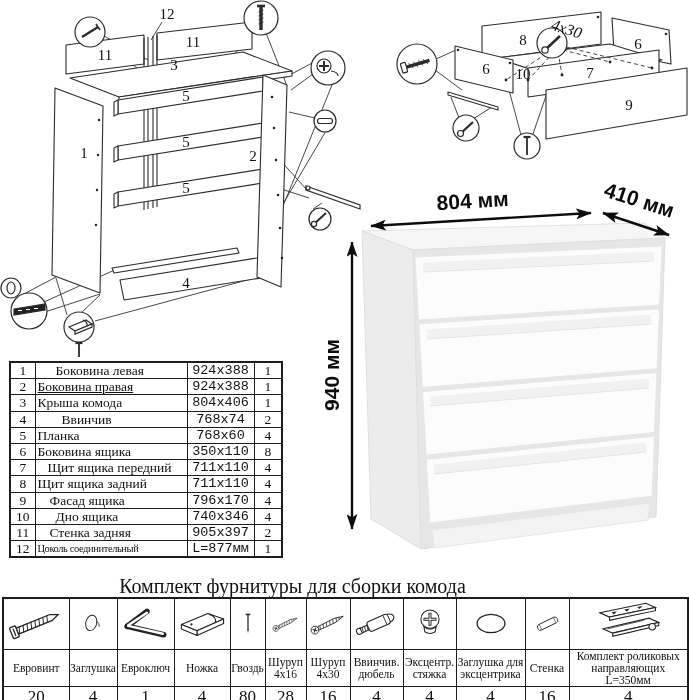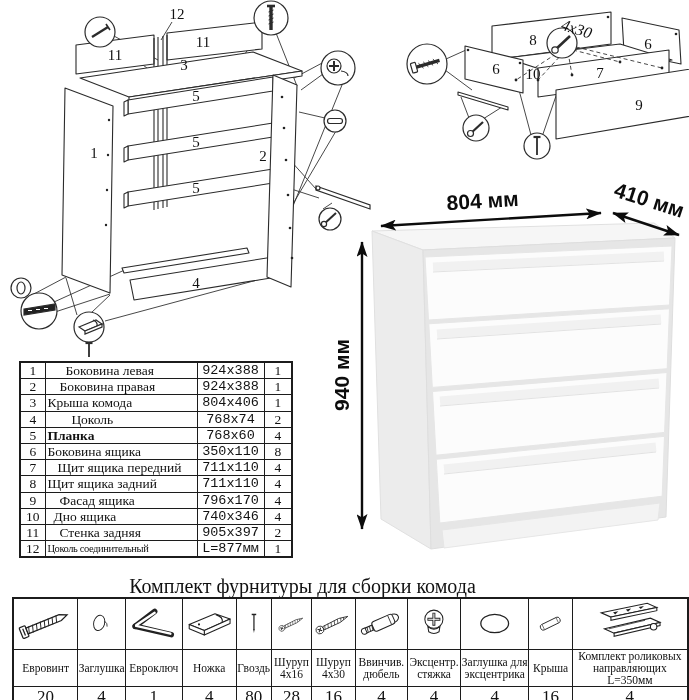--- a/index.html
+++ b/index.html
@@ -1,18 +1,18 @@
 <!DOCTYPE html>
 <html><head>
 <meta charset="utf-8">
 <style>
   * { margin:0; padding:0; box-sizing:border-box; }
   html,body { width:689px; height:700px; background:#fff; overflow:hidden; }
   body { font-family:"Liberation Serif", serif; color:#111; position:relative; }
-  .page { position:absolute; inset:0; background:#fff;margin-left:10px; }
+  .page { position:absolute; inset:0; background:#fff; }
   .scene { position:absolute; left:0; top:0; }
 
   
   .parts-table { position:absolute; left:9px; top:361px; width:272px;
     border-collapse:collapse; table-layout:fixed; border:2px solid #1c1c1c;
     font-size:13.5px; background:#fff; }
   .parts-table td { border:1px solid #1c1c1c; height:15.2px; line-height:15.2px;
     padding:0 2px; white-space:nowrap; overflow:hidden; }
   .pt-num { text-align:center; padding:0; }
   .pt-size { text-align:center;font-family:Liberation Mono, monospace; }
@@ -404,39 +404,39 @@
       </colgroup>
   <tbody>
         <tr>
           <td class="pt-num">1</td>
           <td class="pt-name" style="padding-left: 20px;">Боковина левая</td>
           <td class="pt-size">924x388</td>
           <td class="pt-qty">1</td>
         </tr>
         <tr>
           <td class="pt-num">2</td>
-          <td class="pt-name" style="padding-left: 14px;">Боковина правая</td>
+          <td class="pt-name" style="padding-left: 2px; text-decoration: underline;">Боковина правая</td>
           <td class="pt-size">924x388</td>
           <td class="pt-qty">1</td>
         </tr>
         <tr>
           <td class="pt-num">3</td>
           <td class="pt-name" style="padding-left: 2px;">Крыша комода</td>
           <td class="pt-size">804x406</td>
           <td class="pt-qty">1</td>
         </tr>
         <tr>
           <td class="pt-num">4</td>
-          <td class="pt-name" style="padding-left: 26px;">Цоколь</td>
+          <td class="pt-name" style="padding-left: 26px;">Ввинчив</td>
           <td class="pt-size">768x74</td>
           <td class="pt-qty">2</td>
         </tr>
         <tr>
           <td class="pt-num">5</td>
-          <td class="pt-name" style=" font-weight: bold;">Планка</td>
+          <td class="pt-name" style="">Планка</td>
           <td class="pt-size">768x60</td>
           <td class="pt-qty">4</td>
         </tr>
         <tr>
           <td class="pt-num">6</td>
           <td class="pt-name" style="padding-left: 2px;">Боковина ящика</td>
           <td class="pt-size">350x110</td>
           <td class="pt-qty">8</td>
         </tr>
         <tr>
@@ -452,21 +452,21 @@
           <td class="pt-qty">4</td>
         </tr>
         <tr>
           <td class="pt-num">9</td>
           <td class="pt-name" style="padding-left: 14px;">Фасад ящика</td>
           <td class="pt-size">796x170</td>
           <td class="pt-qty">4</td>
         </tr>
         <tr>
           <td class="pt-num">10</td>
-          <td class="pt-name" style="padding-left: 8px;">Дно ящика</td>
+          <td class="pt-name" style="padding-left: 20px;">Дно ящика</td>
           <td class="pt-size">740x346</td>
           <td class="pt-qty">4</td>
         </tr>
         <tr>
           <td class="pt-num">11</td>
           <td class="pt-name" style="padding-left: 14px;">Стенка задняя</td>
           <td class="pt-size">905x397</td>
           <td class="pt-qty">2</td>
         </tr>
         <tr>
@@ -561,21 +561,21 @@
           <td class="kit-label">Евровинт</td>
           <td class="kit-label">Заглушка</td>
           <td class="kit-label">Евроключ</td>
           <td class="kit-label">Ножка</td>
           <td class="kit-label">Гвоздь</td>
           <td class="kit-label">Шуруп 4x16</td>
           <td class="kit-label">Шуруп 4x30</td>
           <td class="kit-label">Ввинчив. дюбель</td>
           <td class="kit-label">Эксцентр. стяжка</td>
           <td class="kit-label">Заглушка для эксцентрика</td>
-          <td class="kit-label">Крыша</td>
+          <td class="kit-label">Стенка</td>
           <td class="kit-label">Комплект роликовых направляющих L=350мм</td>
         </tr>
         <tr>
           <td class="kit-qty">20</td>
           <td class="kit-qty">4</td>
           <td class="kit-qty">1</td>
           <td class="kit-qty">4</td>
           <td class="kit-qty">80</td>
           <td class="kit-qty">28</td>
           <td class="kit-qty">16</td>

